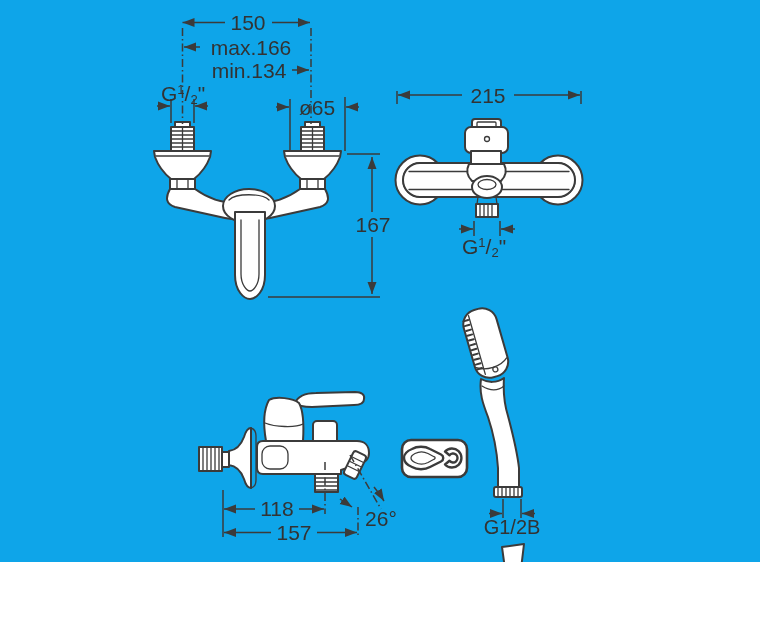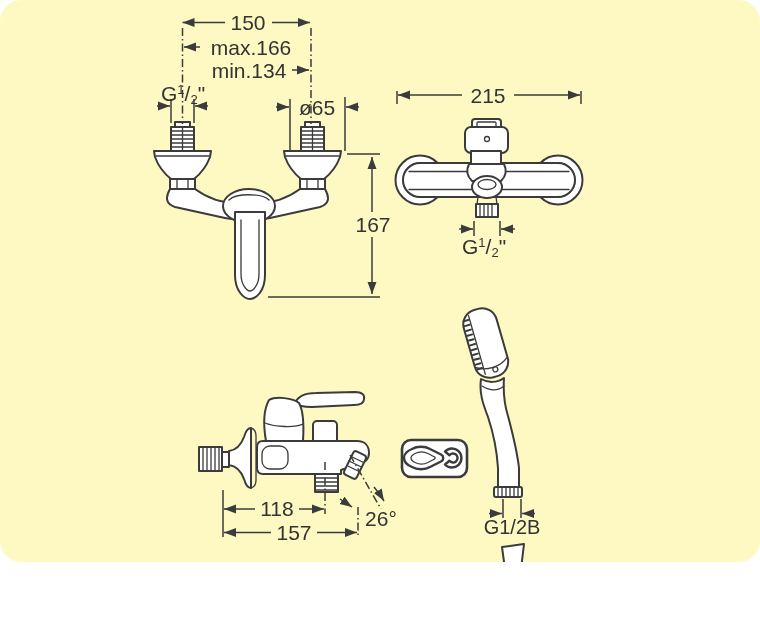--- a/index.html
+++ b/index.html
@@ -1,17 +1,17 @@
 <!DOCTYPE html>
 <html><head>
 <meta charset="utf-8">
 <style>
   html,body{margin:0;padding:0;background:#ffffff;}
-  .stage{position:relative;width:760px;height:562px;background:#fef9c3;overflow:hidden;
-         font-family:"Liberation Sans",sans-serif;border-radius:21px;}
+  .stage{position:relative;width:760px;height:562px;background:#0ea5e9;overflow:hidden;
+         font-family:"Liberation Sans",sans-serif;}
   svg{display:block;}
   .ln{stroke:#3b3b3b;stroke-width:2;fill:none;stroke-linecap:round;stroke-linejoin:round;}
   .fw{stroke:#3b3b3b;stroke-width:2;fill:#ffffff;stroke-linejoin:round;}
   .fw25{stroke:#3b3b3b;stroke-width:2.6;fill:#ffffff;stroke-linejoin:round;}
   .thin{stroke:#3b3b3b;stroke-width:1.3;fill:none;stroke-linecap:round;}
   .tex{stroke:#3b3b3b;stroke-width:2;fill:none;stroke-linecap:round;}
   .dim{stroke:#3b3b3b;stroke-width:1.5;fill:none;}
   .dd{stroke-dasharray:8 3 1.5 3;}
   .arrow{marker-end:url(#arr);}
   .txt{font-family:"Liberation Sans",sans-serif;font-size:21px;fill:#333333;}

